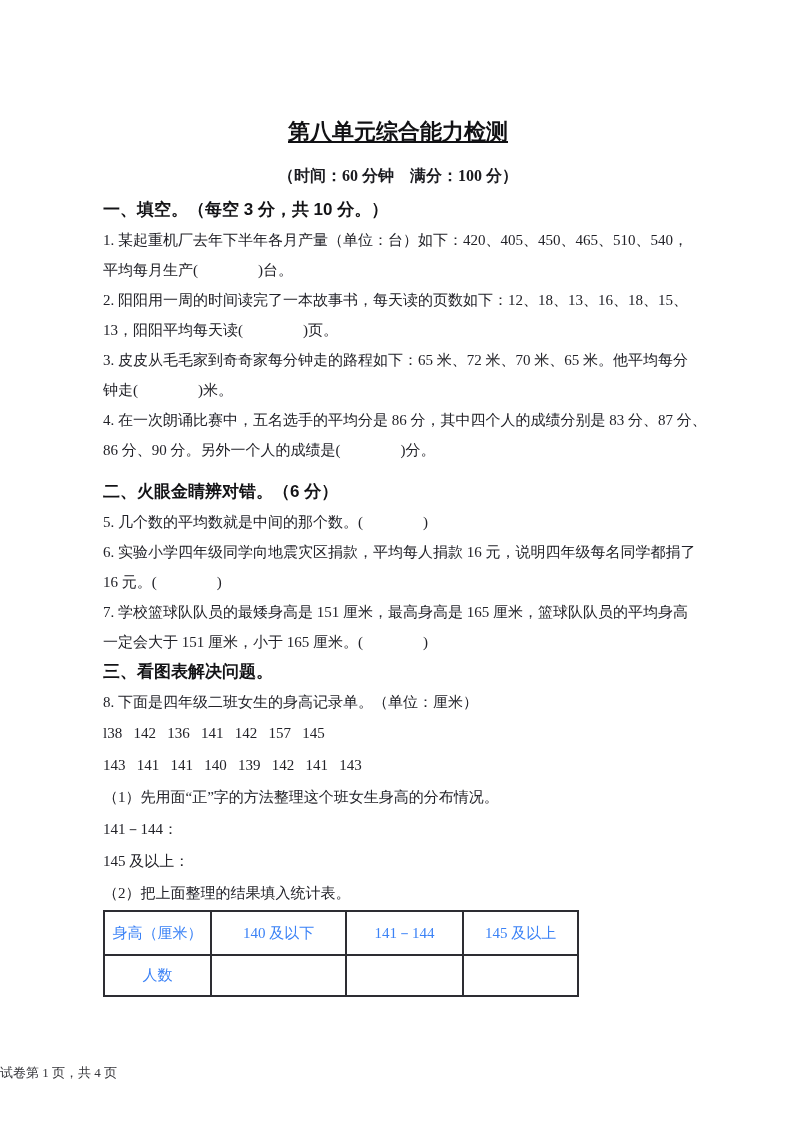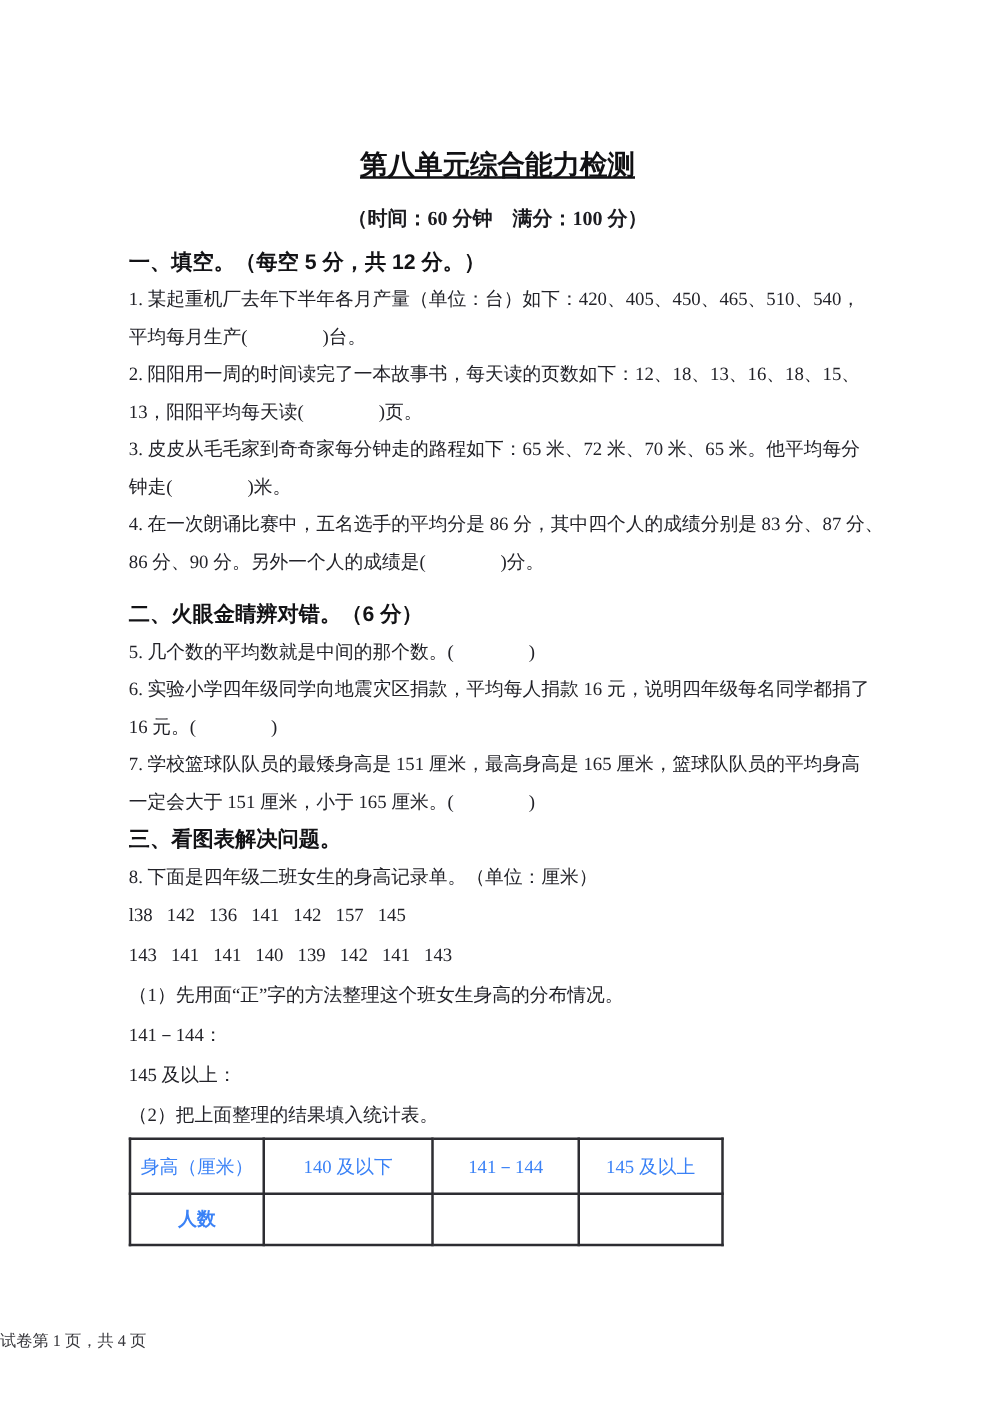--- a/index.html
+++ b/index.html
@@ -62,21 +62,21 @@
   }
   .stat-table td {
     border: 2px solid #2d2d32;
     text-align: center;
     vertical-align: middle;
     font-size: 15px;
     padding: 0;
     color: #3b82f6;
   }
   .stat-table .hrow td { height: 42px; }
-  .stat-table .drow td { height: 39px; font-weight: bold; }
+  .stat-table .drow td { height: 39px; }
   .col1 { width: 105px; }
   .col2 { width: 133px; }
   .col3 { width: 115px; }
   .col4 { width: 113px; }
 
   .footer {
     position: absolute;
     top: 1064px;
     left: 0;
     right: 0;
@@ -87,21 +87,21 @@
 </style>
 </head>
 <body>
 
 <div class="page">
   <div class="content">
 
     <div class="title">第八单元综合能力检测</div>
     <div class="subtitle">（时间：60 分钟　满分：100 分）</div>
 
-    <div class="sec-heading mt6">一、填空。（每空 5 分，共 12 分。）</div>
+    <div class="sec-heading mt6">一、填空。（每空 3 分，共 10 分。）</div>
     <div class="bline">1. 某起重机厂去年下半年各月产量（单位：台）如下：420、405、450、465、510、540，</div>
     <div class="bline">平均每月生产(　　　　)台。</div>
     <div class="bline">2. 阳阳用一周的时间读完了一本故事书，每天读的页数如下：12、18、13、16、18、15、</div>
     <div class="bline">13，阳阳平均每天读(　　　　)页。</div>
     <div class="bline">3. 皮皮从毛毛家到奇奇家每分钟走的路程如下：65 米、72 米、70 米、65 米。他平均每分</div>
     <div class="bline">钟走(　　　　)米。</div>
     <div class="bline">4. 在一次朗诵比赛中，五名选手的平均分是 86 分，其中四个人的成绩分别是 83 分、87 分、</div>
     <div class="bline">86 分、90 分。另外一个人的成绩是(　　　　)分。</div>
 
     <div class="sec-heading mt12">二、火眼金睛辨对错。（6 分）</div>

